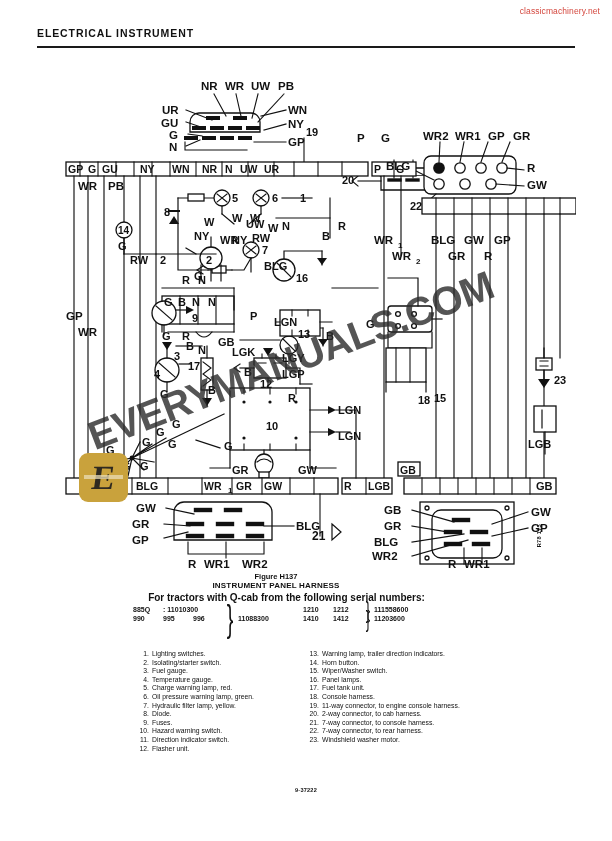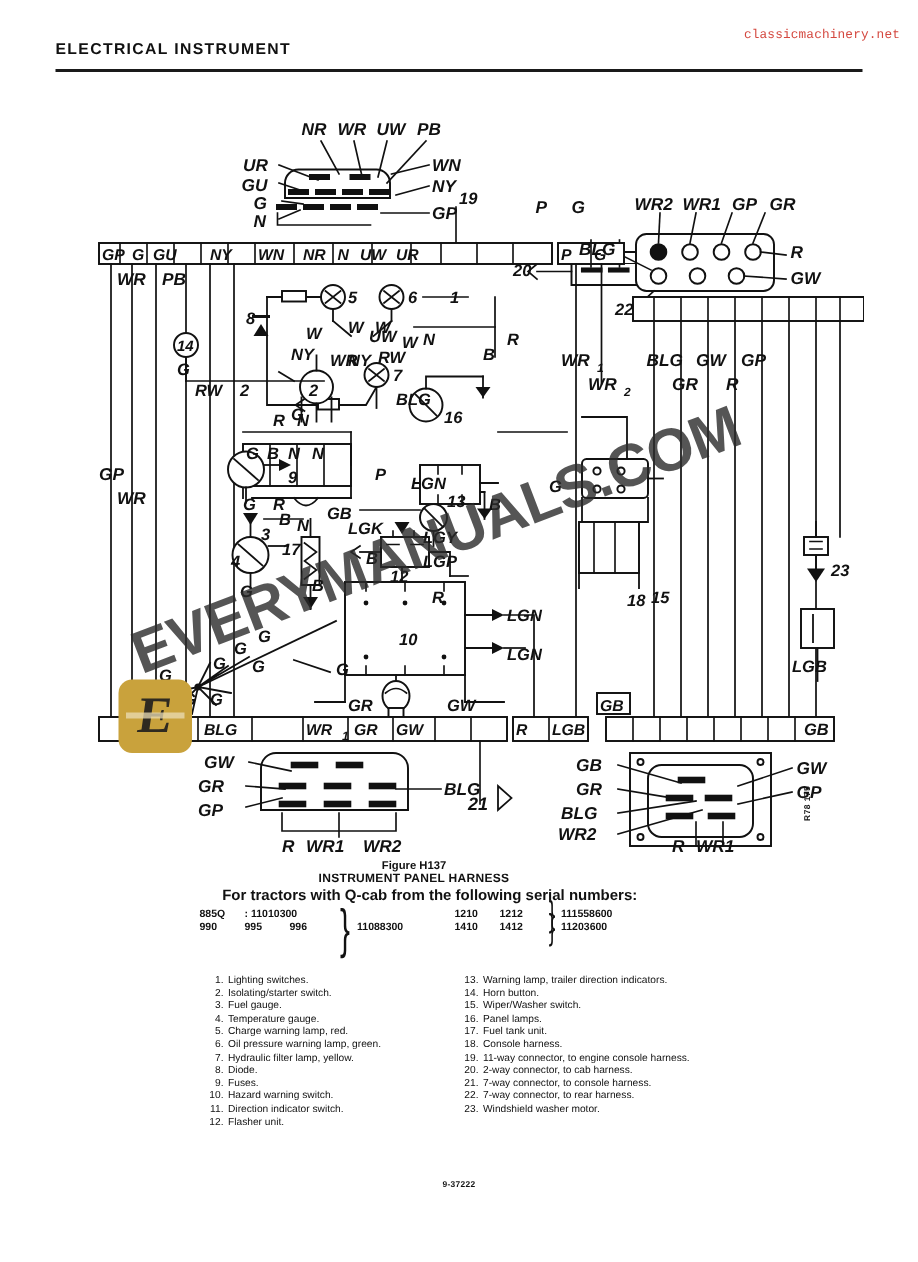--- a/index.html
+++ b/index.html
@@ -12,26 +12,26 @@
     height: 841px;
     position: relative;
     font-family: "Liberation Sans", sans-serif;
     color: #111111;
     overflow: hidden;
   }
 
   
   .site-watermark {
     position: absolute;
-    top: 18px;
+    top: 6px;
     right: 12px;
     font-size: 8.5px;
     color: #d4483f;
     letter-spacing: .1px;
-    font-family: Liberation Mono, monospace;
+    font-family: Liberation Sans, sans-serif;
   }
   .page-header {
     position: absolute;
     top: 27px;
     left: 37px;
     font-size: 10.5px;
     font-weight: bold;
     letter-spacing: .9px;
   }
   .header-rule {
@@ -43,21 +43,20 @@
     background: #1a1a1a;
   }
 
   
   .diagram {
     position: absolute;
     top: 58px;
     left: 36px;
     width: 540px;
     height: 510px;
-    font-style: italic;
   }
   .diagram svg { display: block; }
 
   
   .caption-block {
     position: absolute;
     left: 0;
     top: 572px;
     width: 552px;
     text-align: center;

